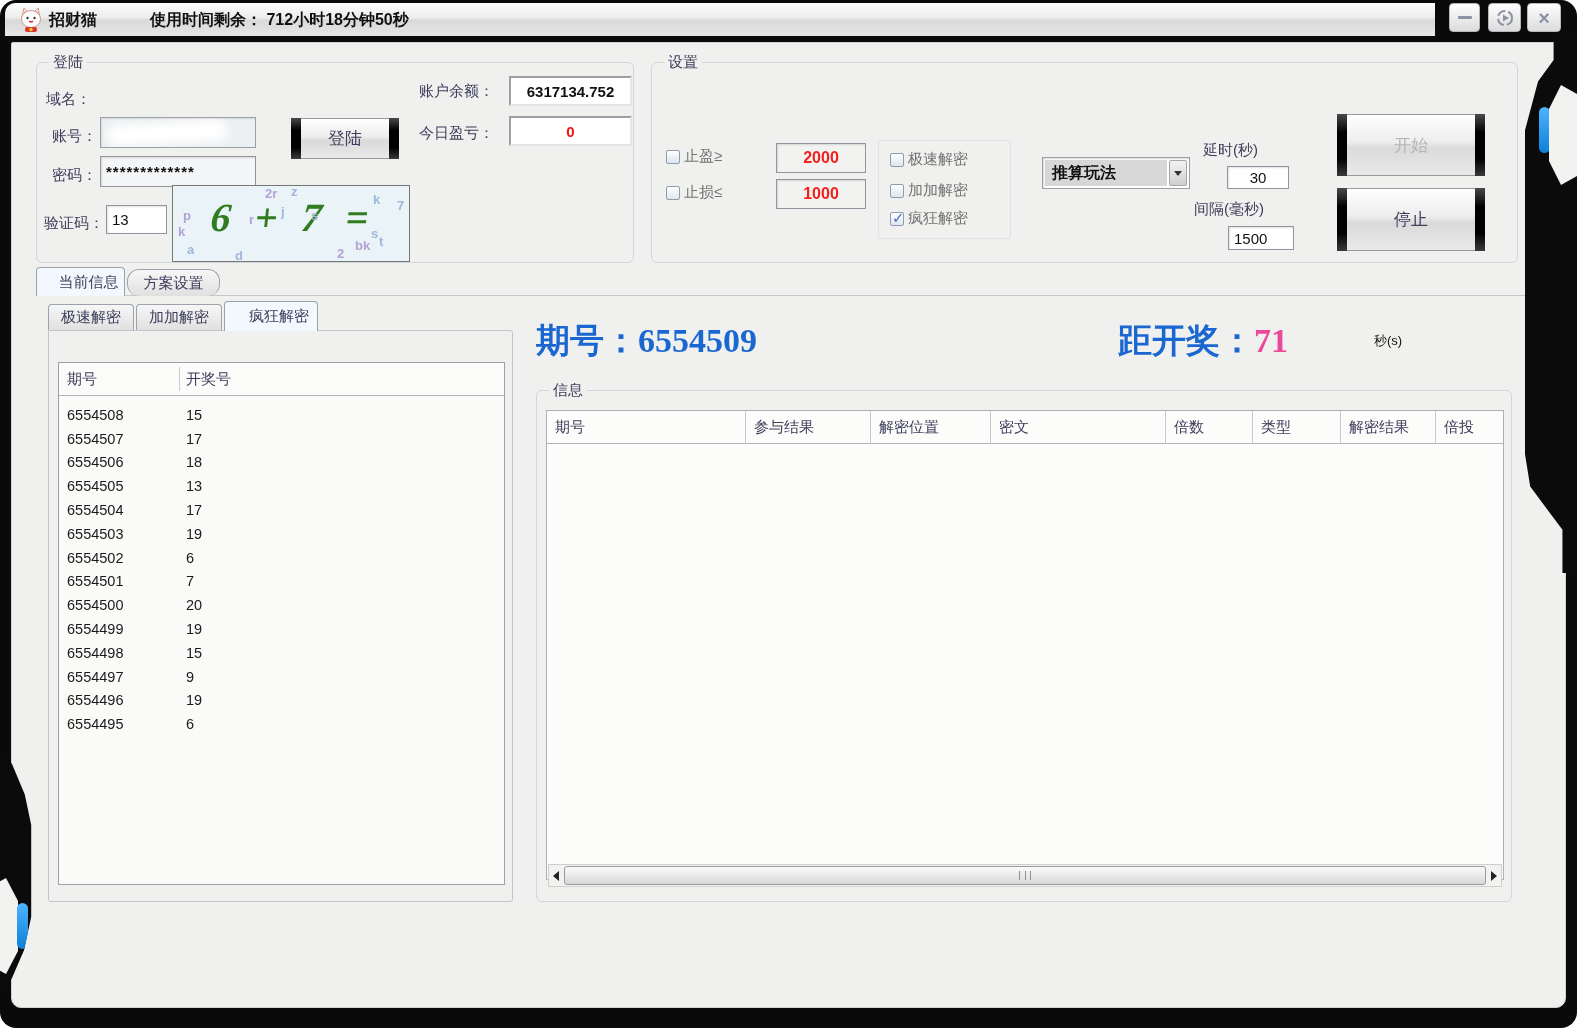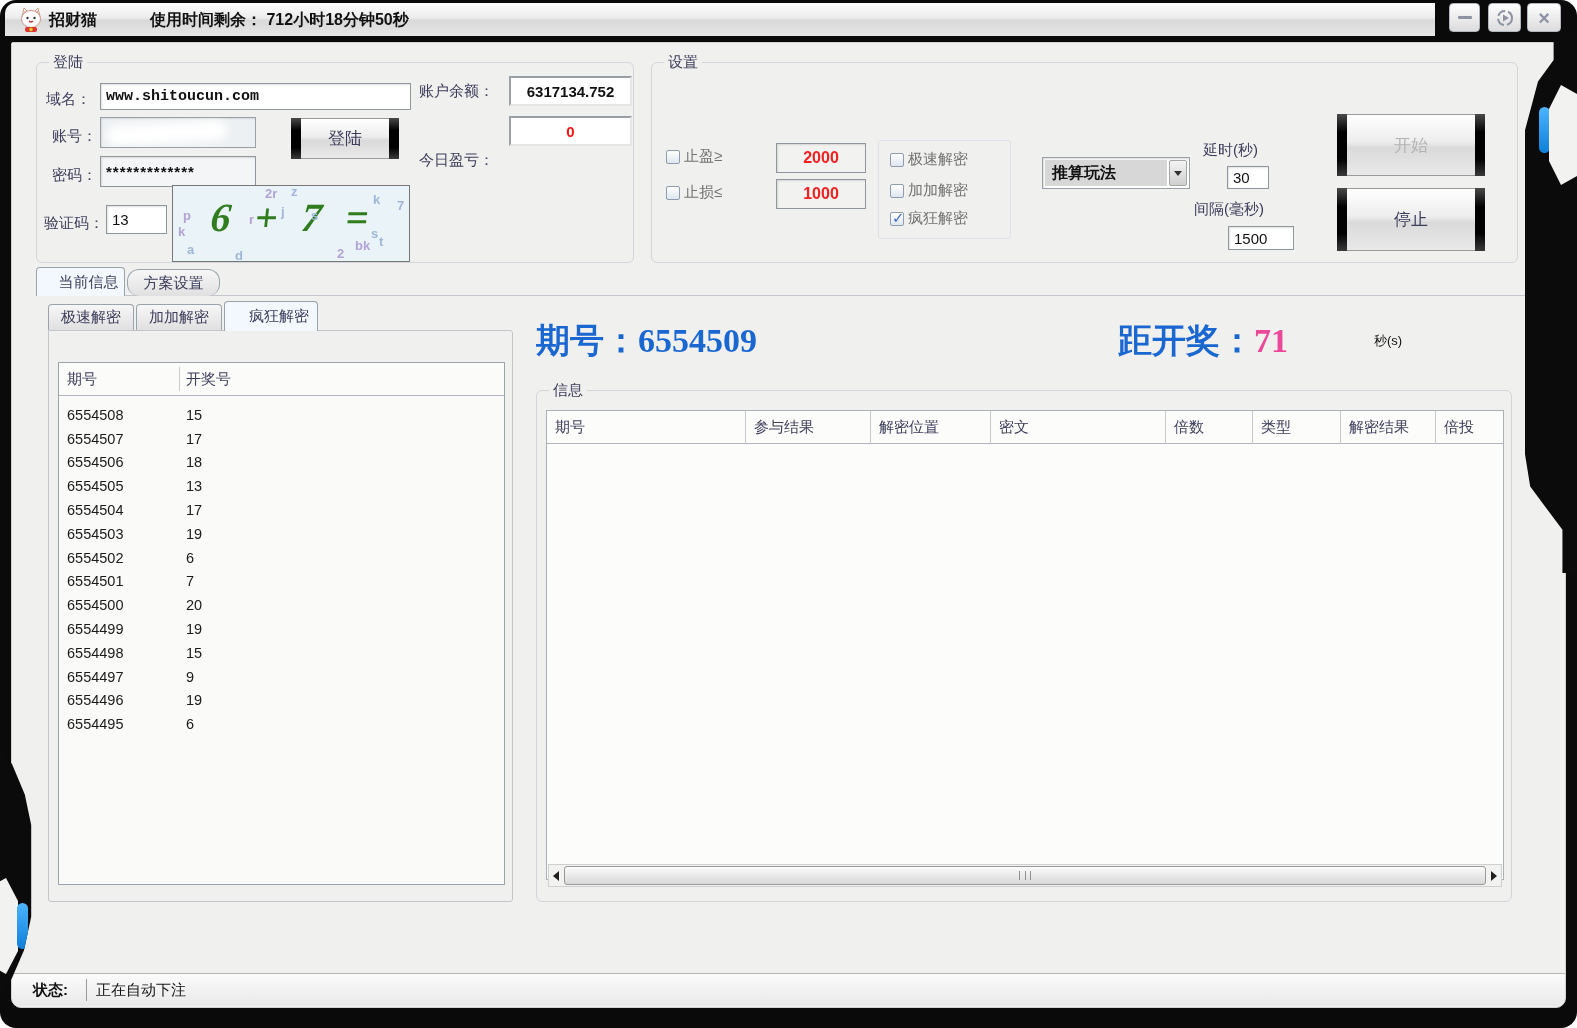--- a/index.html
+++ b/index.html
@@ -178,30 +178,29 @@
   <div class="winbtn" style="left:1527px;width:34px;">
     <span class="x">×</span>
   </div>
 
   <div class="content"></div>
 
   <div class="group" style="left:36px;top:62px;width:598px;height:201px;">
     <span class="group-label">登陆</span>
   </div>
   <span class="lbl" style="left:46px;top:90px;">域名：</span>
-  <input class="box" style="left: 100px; top: 83px; width: 311px; height: 27px; font-family: &quot;Liberation Mono&quot;, &quot;DejaVu Sans Mono&quot;, monospace; font-weight: 600;" readonly="" value="www.shitoucun.com">
   <span class="lbl" style="left:419px;top:82px;">账户余额：</span>
   <div class="valuebox" style="left:509px;top:76px;width:123px;height:30px;">6317134.752</div>
 
   <span class="lbl" style="left:52px;top:127px;">账号：</span>
   <div style="position:absolute;left:100px;top:117px;width:156px;height:31px;border:1px solid #9aa0a8;background:#edf0f2;box-shadow:inset 1px 1px 2px rgba(0,0,0,.1);overflow:hidden;">
     <div style="position:absolute;left:6px;top:5px;width:120px;height:20px;background:#fff;border-radius:10px;filter:blur(4px);transform:rotate(-3deg);"></div>
   </div>
   <div class="skin-btn" style="left:291px;top:118px;width:108px;height:41px;">登陆</div>
-  <span class="lbl" style="left:419px;top:124px;margin-top:27px;">今日盈亏：</span>
+  <span class="lbl" style="left:419px;top:124px;">今日盈亏：</span>
   <div class="valuebox red" style="left:509px;top:116px;width:123px;height:30px;">0</div>
 
   <span class="lbl" style="left:52px;top:166px;">密码：</span>
   <input class="box" style="left: 100px; top: 156px; width: 156px; height: 31px; background: rgb(244, 245, 246); font-weight: 700; letter-spacing: 1px;" readonly="" value="*************">
 
   <span class="lbl" style="left:44px;top:214px;">验证码：</span>
   <input class="box" style="left: 106px; top: 205px; width: 61px; height: 29px;" readonly="" value="13">
   <div class="captcha">
     <span class="cap-formula">6 + 7 =</span>
     <span class="noise np" style="left:92px;top:0px;">2r</span>
@@ -256,21 +255,21 @@
   </div>
 
   <div class="dropdown" style="left:1042px;top:157px;width:148px;height:32px;">
     <span class="dd-display">推算玩法</span>
     <span class="dd-btn">
         <span class="dd-arrow"></span>
       </span>
   </div>
 
   <span class="lbl" style="left:1203px;top:141px;">延时(秒)</span>
-  <input class="box" style="left: 1227px; top: 166px; width: 42px; height: 23px; text-align: left;" readonly="" value="30">
+  <input class="box" style="left: 1227px; top: 166px; width: 62px; height: 23px; text-align: center;" readonly="" value="30">
   <span class="lbl" style="left:1194px;top:200px;">间隔(毫秒)</span>
   <input class="box" style="left: 1228px; top: 226px; width: 66px; height: 24px; text-align: left;" readonly="" value="1500">
 
   <div class="skin-btn disabled" style="left:1337px;top:114px;width:148px;height:62px;">开始</div>
   <div class="skin-btn" style="left:1337px;top:188px;width:148px;height:63px;">停止</div>
 
   <div class="tabline" style="left:36px;top:295px;width:1504px;"></div>
   <div class="tab active" style="left:36px;top:267px;width:89px;height:29px;">当前信息</div>
   <div class="tab" style="left:127px;top:269px;width:93px;height:27px;border-radius:12px;">方案设置</div>
 
@@ -374,25 +373,20 @@
           <i></i>
           <i></i>
           <i></i>
         </span>
       </span>
     <span class="harrow">
         <span class="tri-r"></span>
       </span>
   </div>
 
-  <div class="statusbar">
-    <span class="slabel">状态:</span>
-    <span class="sdiv"></span>
-    <span class="stext">正在自动下注</span>
-  </div>
 
   <div class="skin-tr">
     <span class="blue"></span>
     <span class="chev"></span>
   </div>
   <div class="skin-bl">
     <span class="chev"></span>
     <span class="blue"></span>
   </div>
 

